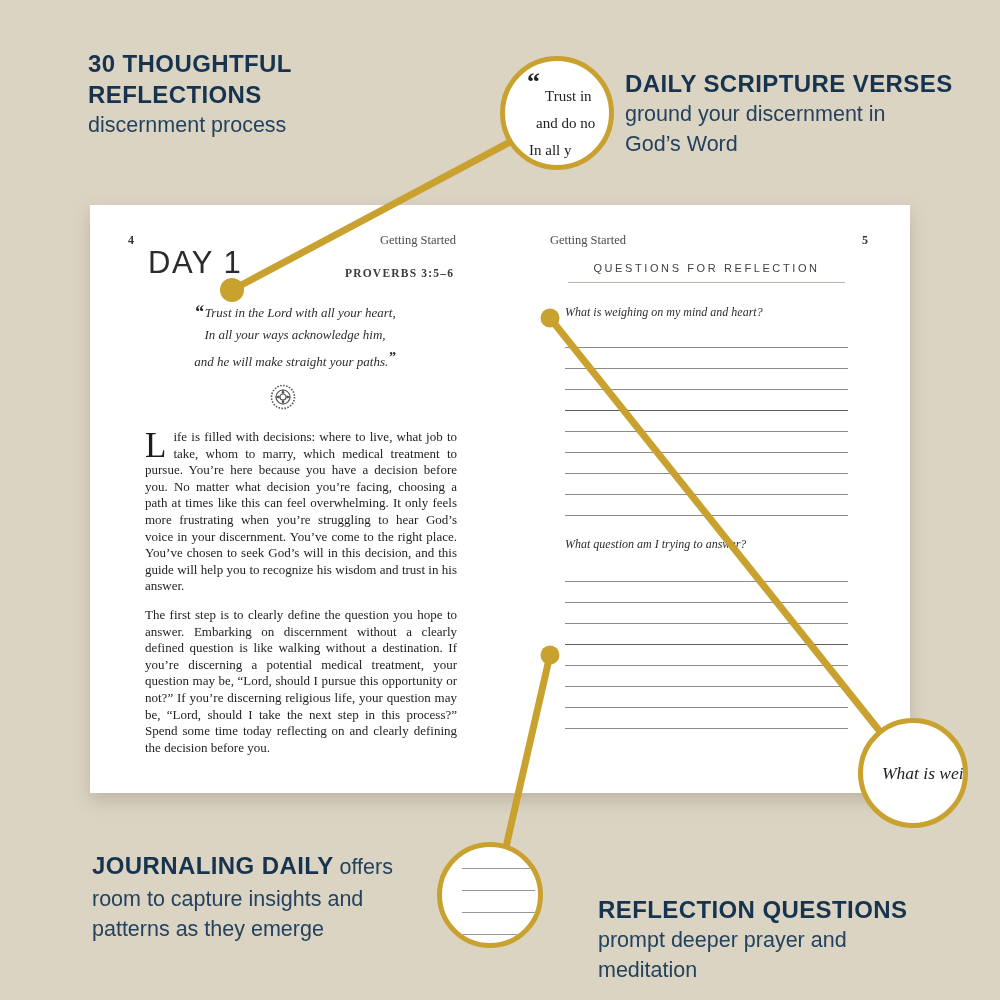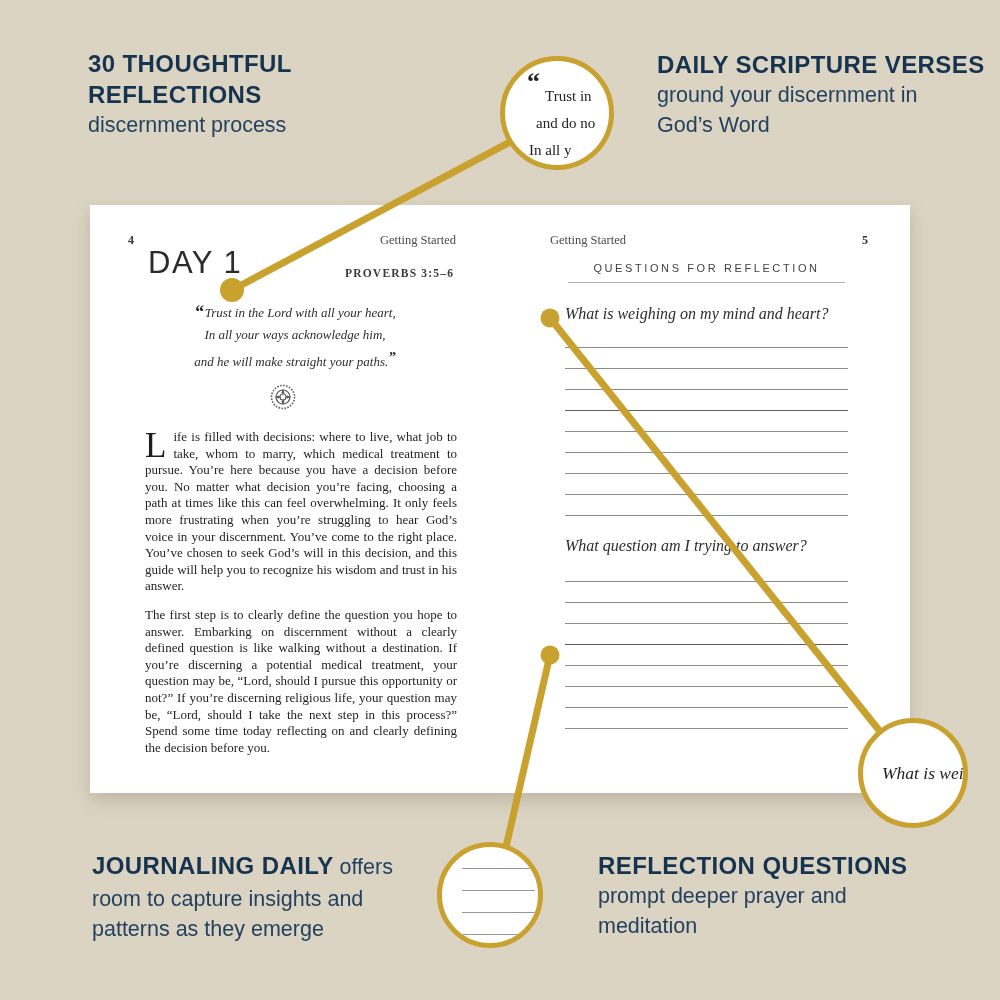--- a/index.html
+++ b/index.html
@@ -12,23 +12,23 @@
   }
   .abs { position:absolute; }
 
   
   .note { color:#1d3a5a; z-index:7; }
   .note-title { font-weight:bold; font-size:24px; line-height:31px; letter-spacing:.4px; color:#16334f; }
   .note-body  { font-size:21.5px; line-height:30px; color:#24425f; }
   .note-inline-title { font-weight:bold; font-size:24px; color:#16334f; letter-spacing:.4px; }
   .note-inline-rest  { font-size:21.5px; color:#24425f; }
   #note-top-left     { left:88px;  top:48px;  }
-  #note-top-right    { left:625px; top:49px;margin-left:32px;  }
+  #note-top-right    { left:625px; top:68px;  }
   #note-bottom-left  { left:92px;  top:850px; }
-  #note-bottom-right { left:598px; top:850px; }
+  #note-bottom-right { left:598px; top:894px; }
   #note-bottom-left .line1, #note-bottom-right .line1 { line-height:31px; }
 
   
   .book {
     left:90px; top:205px; width:820px; height:588px;
     background:#ffffff;
     box-shadow:0 7px 16px rgba(110,100,80,.28);
     z-index:1;
   }
   .serif  { font-family:"Liberation Serif", serif; }
@@ -47,21 +47,21 @@
 
   .bodypara { left:55px; width:312px; font-family:"Liberation Serif", serif; font-size:13px;
               line-height:16.6px; text-align:justify; color:#232323; }
   #para1 { top:224px; }
   #para2 { top:402px; }
   .dropcap { float:left; font-size:35px; line-height:29px; padding:2px 7px 0 0; color:#1c1c1c; }
 
   .q-title { left:478px; top:57px; width:277px; text-align:center; font-size:11px;
              letter-spacing:2.6px; color:#414141; }
   .q-rule  { left:478px; top:77px; width:277px; height:1px; background:#b8b4ac; }
-  .question { font-family:"Liberation Serif", serif; font-style:italic; font-size:16px; color:#2c2c2c; }
+  .question { font-family:"Liberation Serif", serif; font-style:italic; font-size:12px; color:#2c2c2c; }
   #question-1 { left:475px; top:100px; }
   #question-2 { left:475px; top:332px; }
   .jlines { left:475px; width:283px; }
   #jlines-1 { top:122px; }
   #jlines-2 { top:356px; }
   .jline { height:21px; border-bottom:1px solid #8c8c8c; }
   .jline:nth-child(4) { border-bottom-color:#5f5f5f; }
 
   
   #connector-svg { left:0; top:0; z-index:5; pointer-events:none; }

